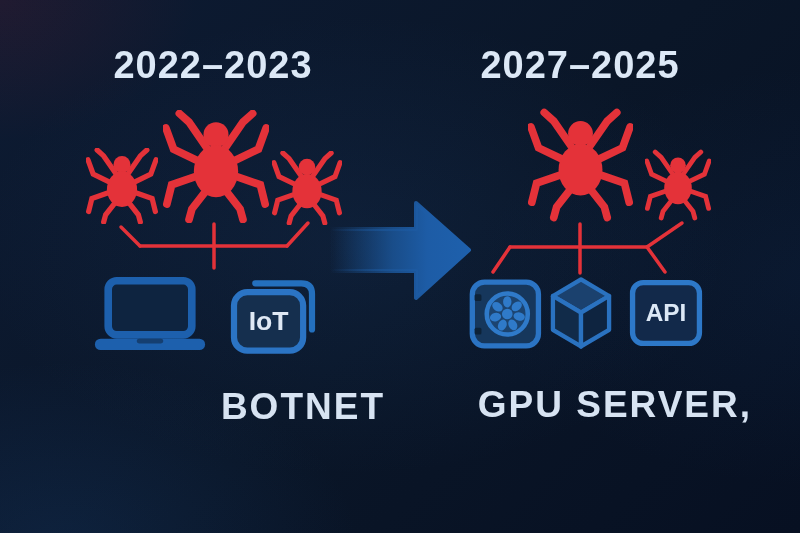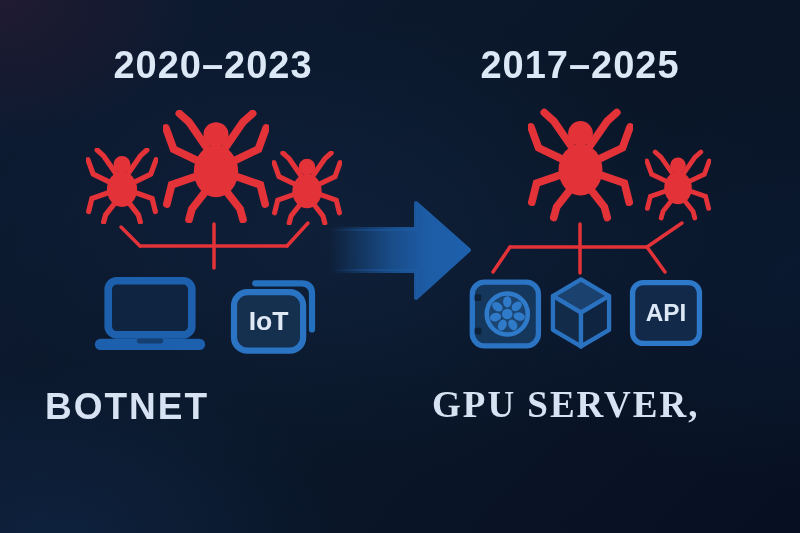--- a/index.html
+++ b/index.html
@@ -14,25 +14,25 @@
       linear-gradient(135deg,#0d1b33 0%,#0a1628 52%,#071022 100%);
   }
   .hidden-defs{position:absolute;width:0;height:0;overflow:hidden;}
   .period{
     position:absolute;top:44px;width:320px;text-align:center;
     font-size:38px;font-weight:800;letter-spacing:1px;color:#dce8f6;
   }
   .period.left{left:53px;}
   .period.right{left:420px;}
   .big-label{
-    position:absolute;width:340px;text-align:left;
+    position:absolute;width:340px;text-align:right;
     font-size:37px;font-weight:800;letter-spacing:2px;color:#d7e3f2;line-height:1.18;
   }
   .big-label.left{left:45px;top:385px;}
-  .big-label.right{left:432px;top:383px;font-family:Liberation Serif, serif;}
+  .big-label.right{left:412px;top:383px;}
   .abs{position:absolute;}
   svg{display:block;}
 </style>
 </head>
 <body>
 
 <div class="stage">
 
   <svg class="hidden-defs" aria-hidden="true">
     <defs>
@@ -46,22 +46,22 @@
           <path d="M74,52 L99,40 L107,18"></path>
           <path d="M75,68 L101,77 L106,97"></path>
           <path d="M66,84 L80,102 L83,113"></path>
         </g>
         <circle cx="55" cy="25" r="13" fill="#e43239"></circle>
         <ellipse cx="55" cy="63" rx="23" ry="27" fill="#e43239"></ellipse>
       </symbol>
     </defs>
   </svg>
 
-  <div class="period left">2020–2023</div>
-  <div class="period right">2017–2025</div>
+  <div class="period left">2022–2023</div>
+  <div class="period right">2027–2025</div>
 
   <svg class="abs" style="left:86px;top:148px;" width="72" height="76">
       <use href="#spider"></use>
     </svg>
   <svg class="abs" style="left:163px;top:110px;" width="106" height="113">
       <use href="#spider"></use>
     </svg>
   <svg class="abs" style="left:272px;top:151px;" width="70" height="74">
       <use href="#spider"></use>
     </svg>

